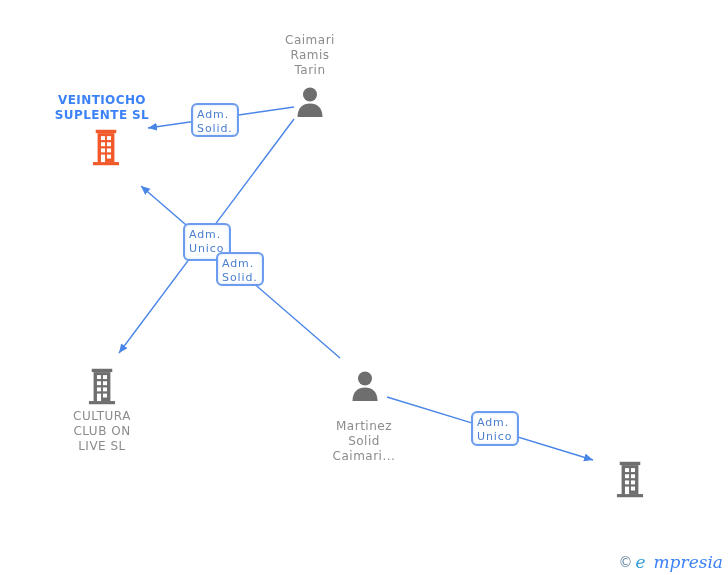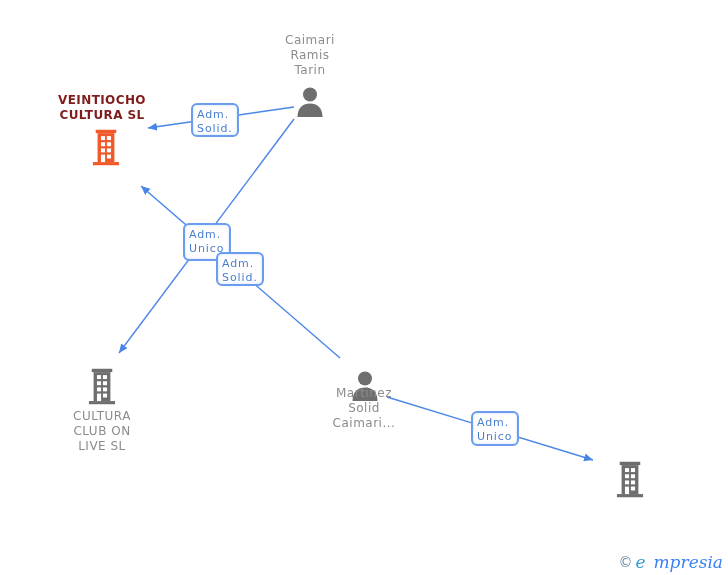--- a/index.html
+++ b/index.html
@@ -7,21 +7,21 @@
     position:relative;width:728px;height:575px;background:#ffffff;
     font-family:"DejaVu Sans","Liberation Sans",sans-serif;overflow:hidden;
   }
   #edges-layer{position:absolute;left:0;top:0;z-index:1;}
   .node-icon{position:absolute;z-index:2;}
   .node-label{
     position:absolute;z-index:2;text-align:center;color:#8c8c8c;
     font-size:12px;line-height:15px;letter-spacing:.5px;
   }
   .node-label span{display:block;}
-  .node-label.bold{font-weight:bold;color:#7f1d1d;letter-spacing:.4px;}
+  .node-label.bold{font-weight:bold;color:#3b82f6;letter-spacing:.4px;}
   .edge-label{
     position:absolute;z-index:3;box-sizing:border-box;width:48px;height:38px;
     border:2px solid #6c9ced;border-radius:6px;background:#ffffff;
     box-shadow:inset 0 0 3px rgba(108,156,237,.35);
     color:#4a7fd0;font-size:11px;line-height:14px;letter-spacing:.9px;
     padding:3px 2px 3px 4px;
   }
   .edge-label span{display:block;white-space:nowrap;}
   #watermark{
     position:absolute;right:5px;bottom:3px;z-index:4;
@@ -59,21 +59,21 @@
   </div>
   <svg class="node-icon" style="left:294px;top:87px;" width="32" height="30" viewBox="0 0 32 30">
     <g fill="#6e6e6e">
       <circle cx="16" cy="7.5" r="7"></circle>
       <path d="M3.5,30 C3.5,20.5 9,16.5 16,16.5 C23,16.5 28.5,20.5 28.5,30 Z"></path>
     </g>
   </svg>
 
   <div class="node-label bold" style="left:32px;top:93px;width:140px;">
     <span>VEINTIOCHO</span>
-    <span>CULTURA SL</span>
+    <span>SUPLENTE SL</span>
   </div>
   <svg class="node-icon" style="left:92px;top:129px;" width="28" height="37" viewBox="0 0 30 38">
     <g fill="#f2592a">
       <rect x="4" y="0" width="22" height="3.6"></rect>
       <rect x="6" y="3.6" width="18" height="31"></rect>
       <rect x="1" y="34.6" width="28" height="3.4"></rect>
     </g>
     <g fill="#ffffff">
       <rect x="9.6" y="6.8" width="4.4" height="4.2"></rect>
         <rect x="16" y="6.8" width="4.4" height="4.2"></rect>
@@ -108,21 +108,21 @@
     <span>CLUB ON</span>
     <span>LIVE SL</span>
   </div>
 
   <svg class="node-icon" style="left:349px;top:371px;" width="32" height="30" viewBox="0 0 32 30">
     <g fill="#6e6e6e">
       <circle cx="16" cy="7.5" r="7"></circle>
       <path d="M3.5,30 C3.5,20.5 9,16.5 16,16.5 C23,16.5 28.5,20.5 28.5,30 Z"></path>
     </g>
   </svg>
-  <div class="node-label" style="left:310px;top:386px;width:108px;">
+  <div class="node-label" style="left:310px;top:419px;width:108px;">
     <span>Martinez</span>
     <span>Solid</span>
     <span>Caimari...</span>
   </div>
 
   <svg class="node-icon" style="left:616px;top:461px;" width="28" height="37" viewBox="0 0 30 38">
     <g fill="#6e6e6e">
       <rect x="4" y="0" width="22" height="3.6"></rect>
       <rect x="6" y="3.6" width="18" height="31"></rect>
       <rect x="1" y="34.6" width="28" height="3.4"></rect>

